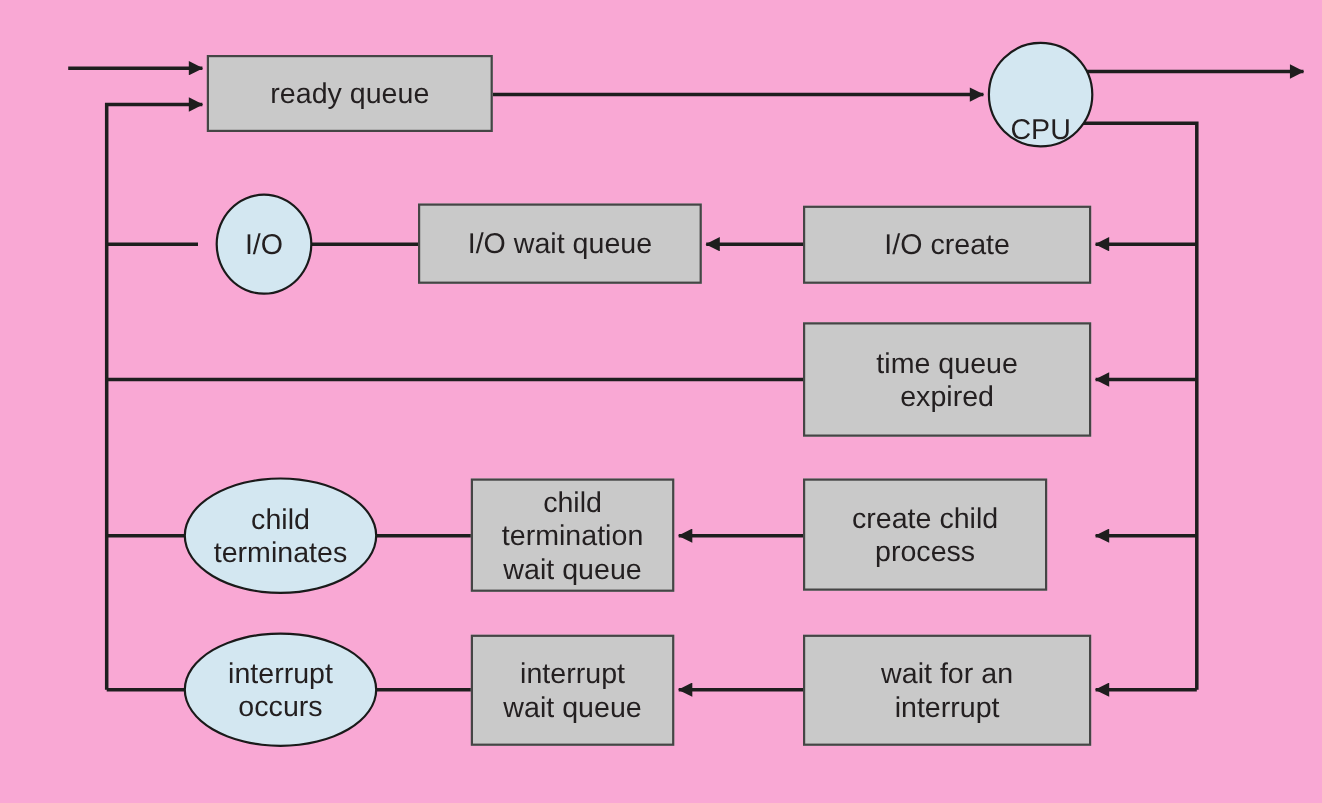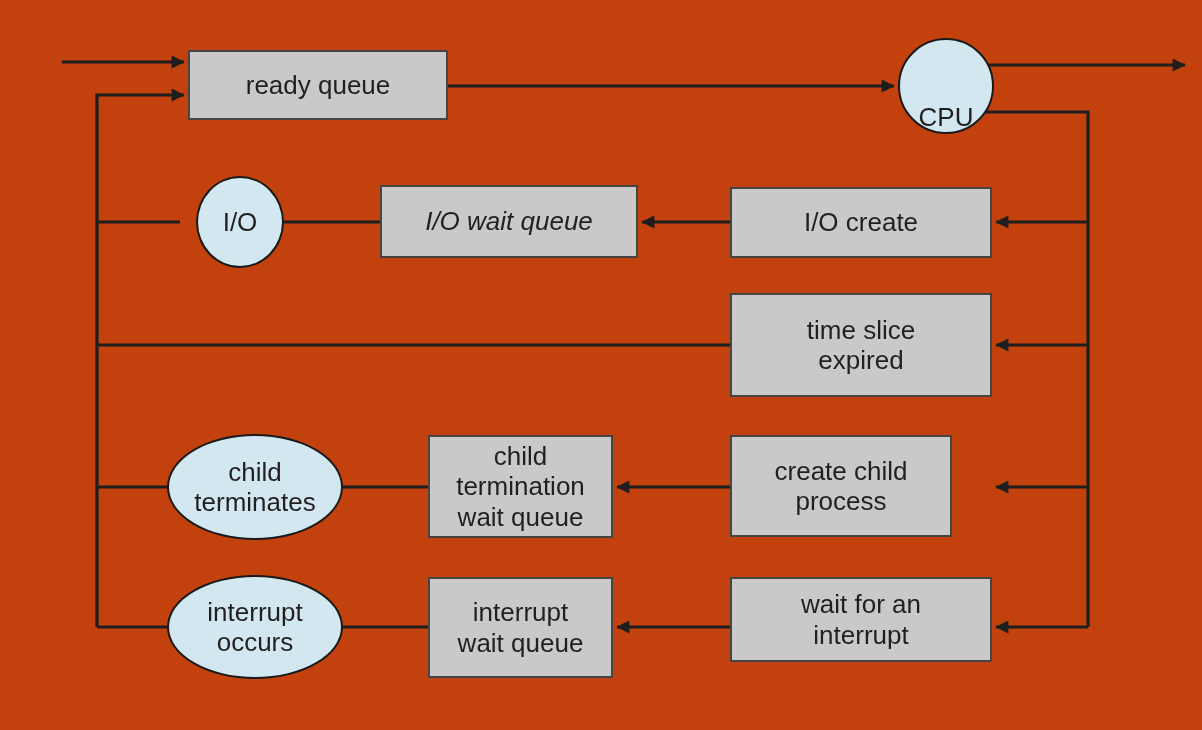--- a/index.html
+++ b/index.html
@@ -4,21 +4,21 @@
 <style>
   html, body {
     margin: 0;
     padding: 0;
     background: #ffffff;
   }
   #canvas {
     position: relative;
     width: 1202px;
     height: 730px;
-    background: #c2410c;
+    background: #f9a8d4;
     font-family: "Liberation Sans", "DejaVu Sans", sans-serif;
     overflow: hidden;
   }
   #connectors {
     position: absolute;
     left: 0;
     top: 0;
     width: 1202px;
     height: 730px;
   }
@@ -94,29 +94,29 @@
   <div class="node box" style="left:188px; top:50px; width:260px; height:70px;">
     <span class="label">ready queue</span>
   </div>
   <div class="node blue" style="left:898px; top:38px; width:96px; height:96px;align-items:flex-end;">
     <span class="label">CPU</span>
   </div>
 
   <div class="node blue" style="left:196px; top:176px; width:88px; height:92px;">
     <span class="label">I/O</span>
   </div>
-  <div class="node box" style="left:380px; top:185px; width:258px; height:73px;font-style:italic;">
+  <div class="node box" style="left:380px; top:185px; width:258px; height:73px;">
     <span class="label">I/O wait queue</span>
   </div>
   <div class="node box" style="left:730px; top:187px; width:262px; height:71px;">
     <span class="label">I/O create</span>
   </div>
 
   <div class="node box" style="left:730px; top:293px; width:262px; height:104px;">
-    <span class="label">time slice
+    <span class="label">time queue
 expired</span>
   </div>
 
   <div class="node blue" style="left:167px; top:434px; width:176px; height:106px;">
     <span class="label">child
 terminates</span>
   </div>
   <div class="node box" style="left:428px; top:435px; width:185px; height:103px;">
     <span class="label">child
 termination
@@ -128,18 +128,18 @@
   </div>
 
   <div class="node blue" style="left:167px; top:575px; width:176px; height:104px;">
     <span class="label">interrupt
 occurs</span>
   </div>
   <div class="node box" style="left:428px; top:577px; width:185px; height:101px;">
     <span class="label">interrupt
 wait queue</span>
   </div>
-  <div class="node box" style="left:730px; top:577px; width:262px; height:85px;">
+  <div class="node box" style="left:730px; top:577px; width:262px; height:101px;">
     <span class="label">wait for an
 interrupt</span>
   </div>
 
 </div>
 
 </body></html>

